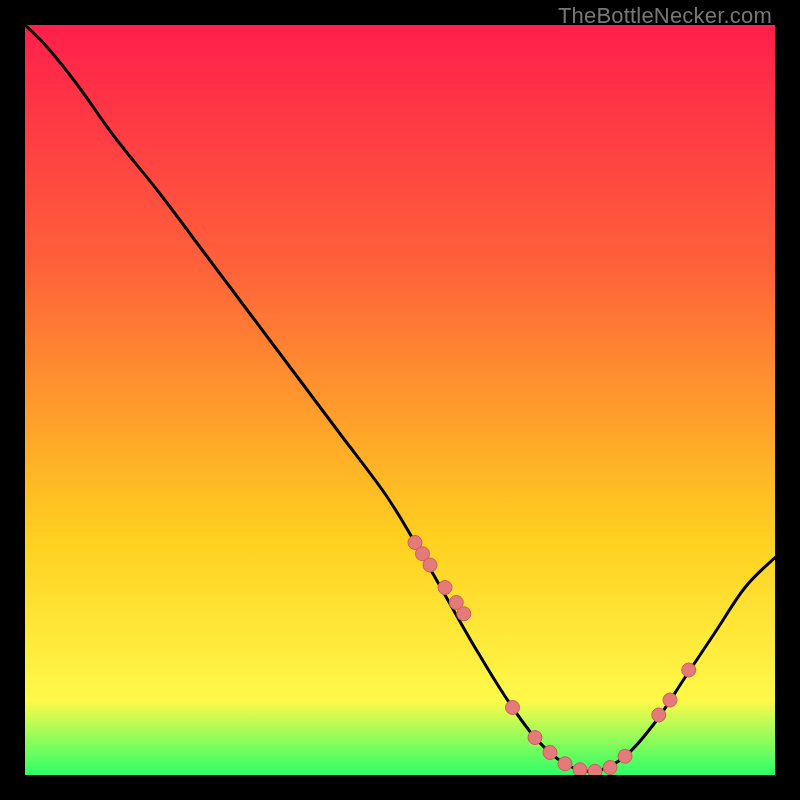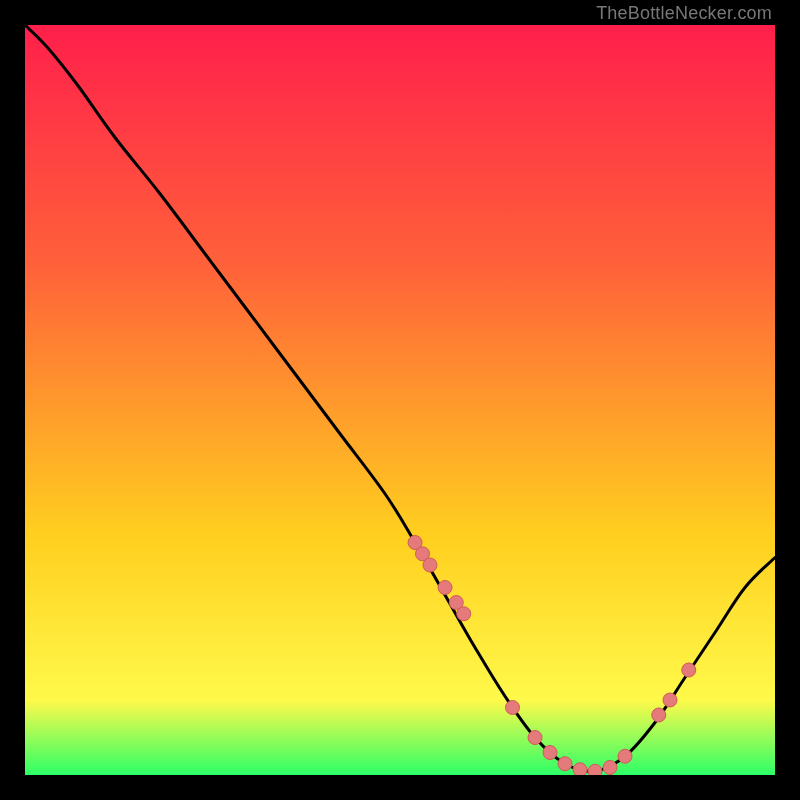--- a/index.html
+++ b/index.html
@@ -24,21 +24,21 @@
     left: 0;
     top: 0;
     width: 750px;
     height: 750px;
   }
   .watermark {
     position: absolute;
     top: 3px;
     right: 28px;
     color: #777;
-    font-size: 18px;
+    font-size: 22px;
     font-weight: 500;
     letter-spacing: 0.2px;
   }
   svg { display: block; }
 </style>
 </head>
 <body>
 
 <div class="watermark">TheBottleNecker.com</div>
 

